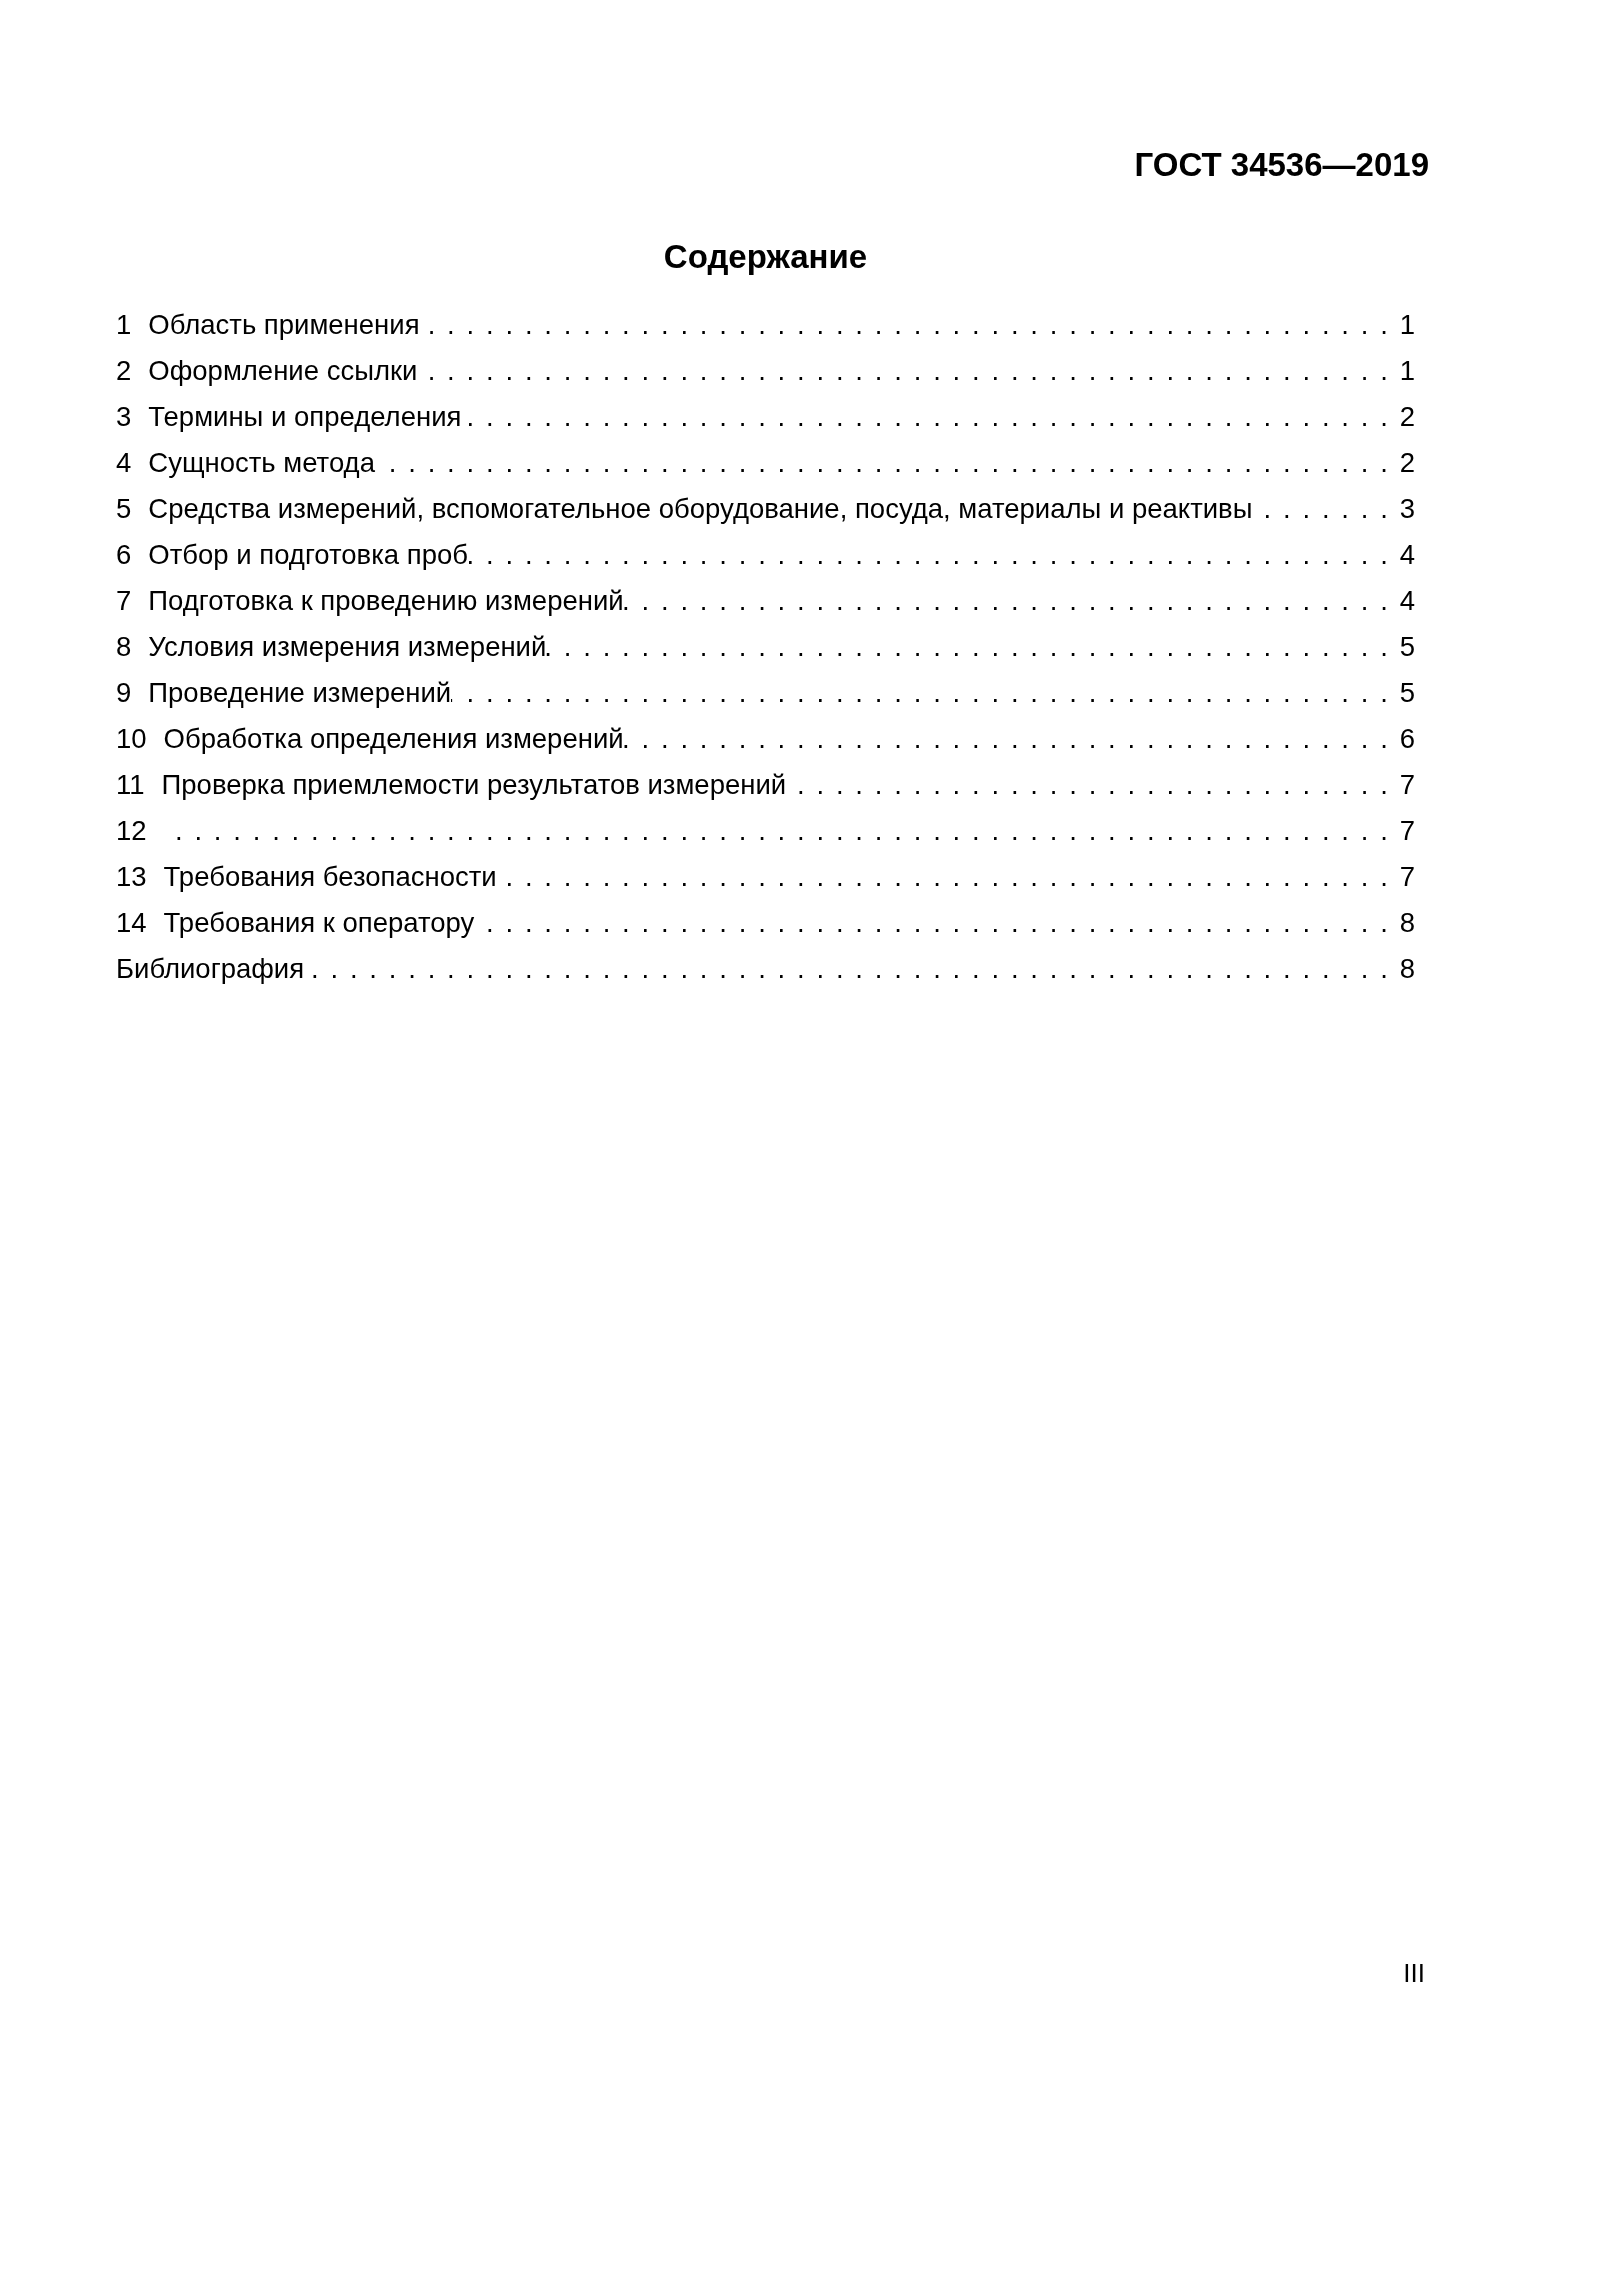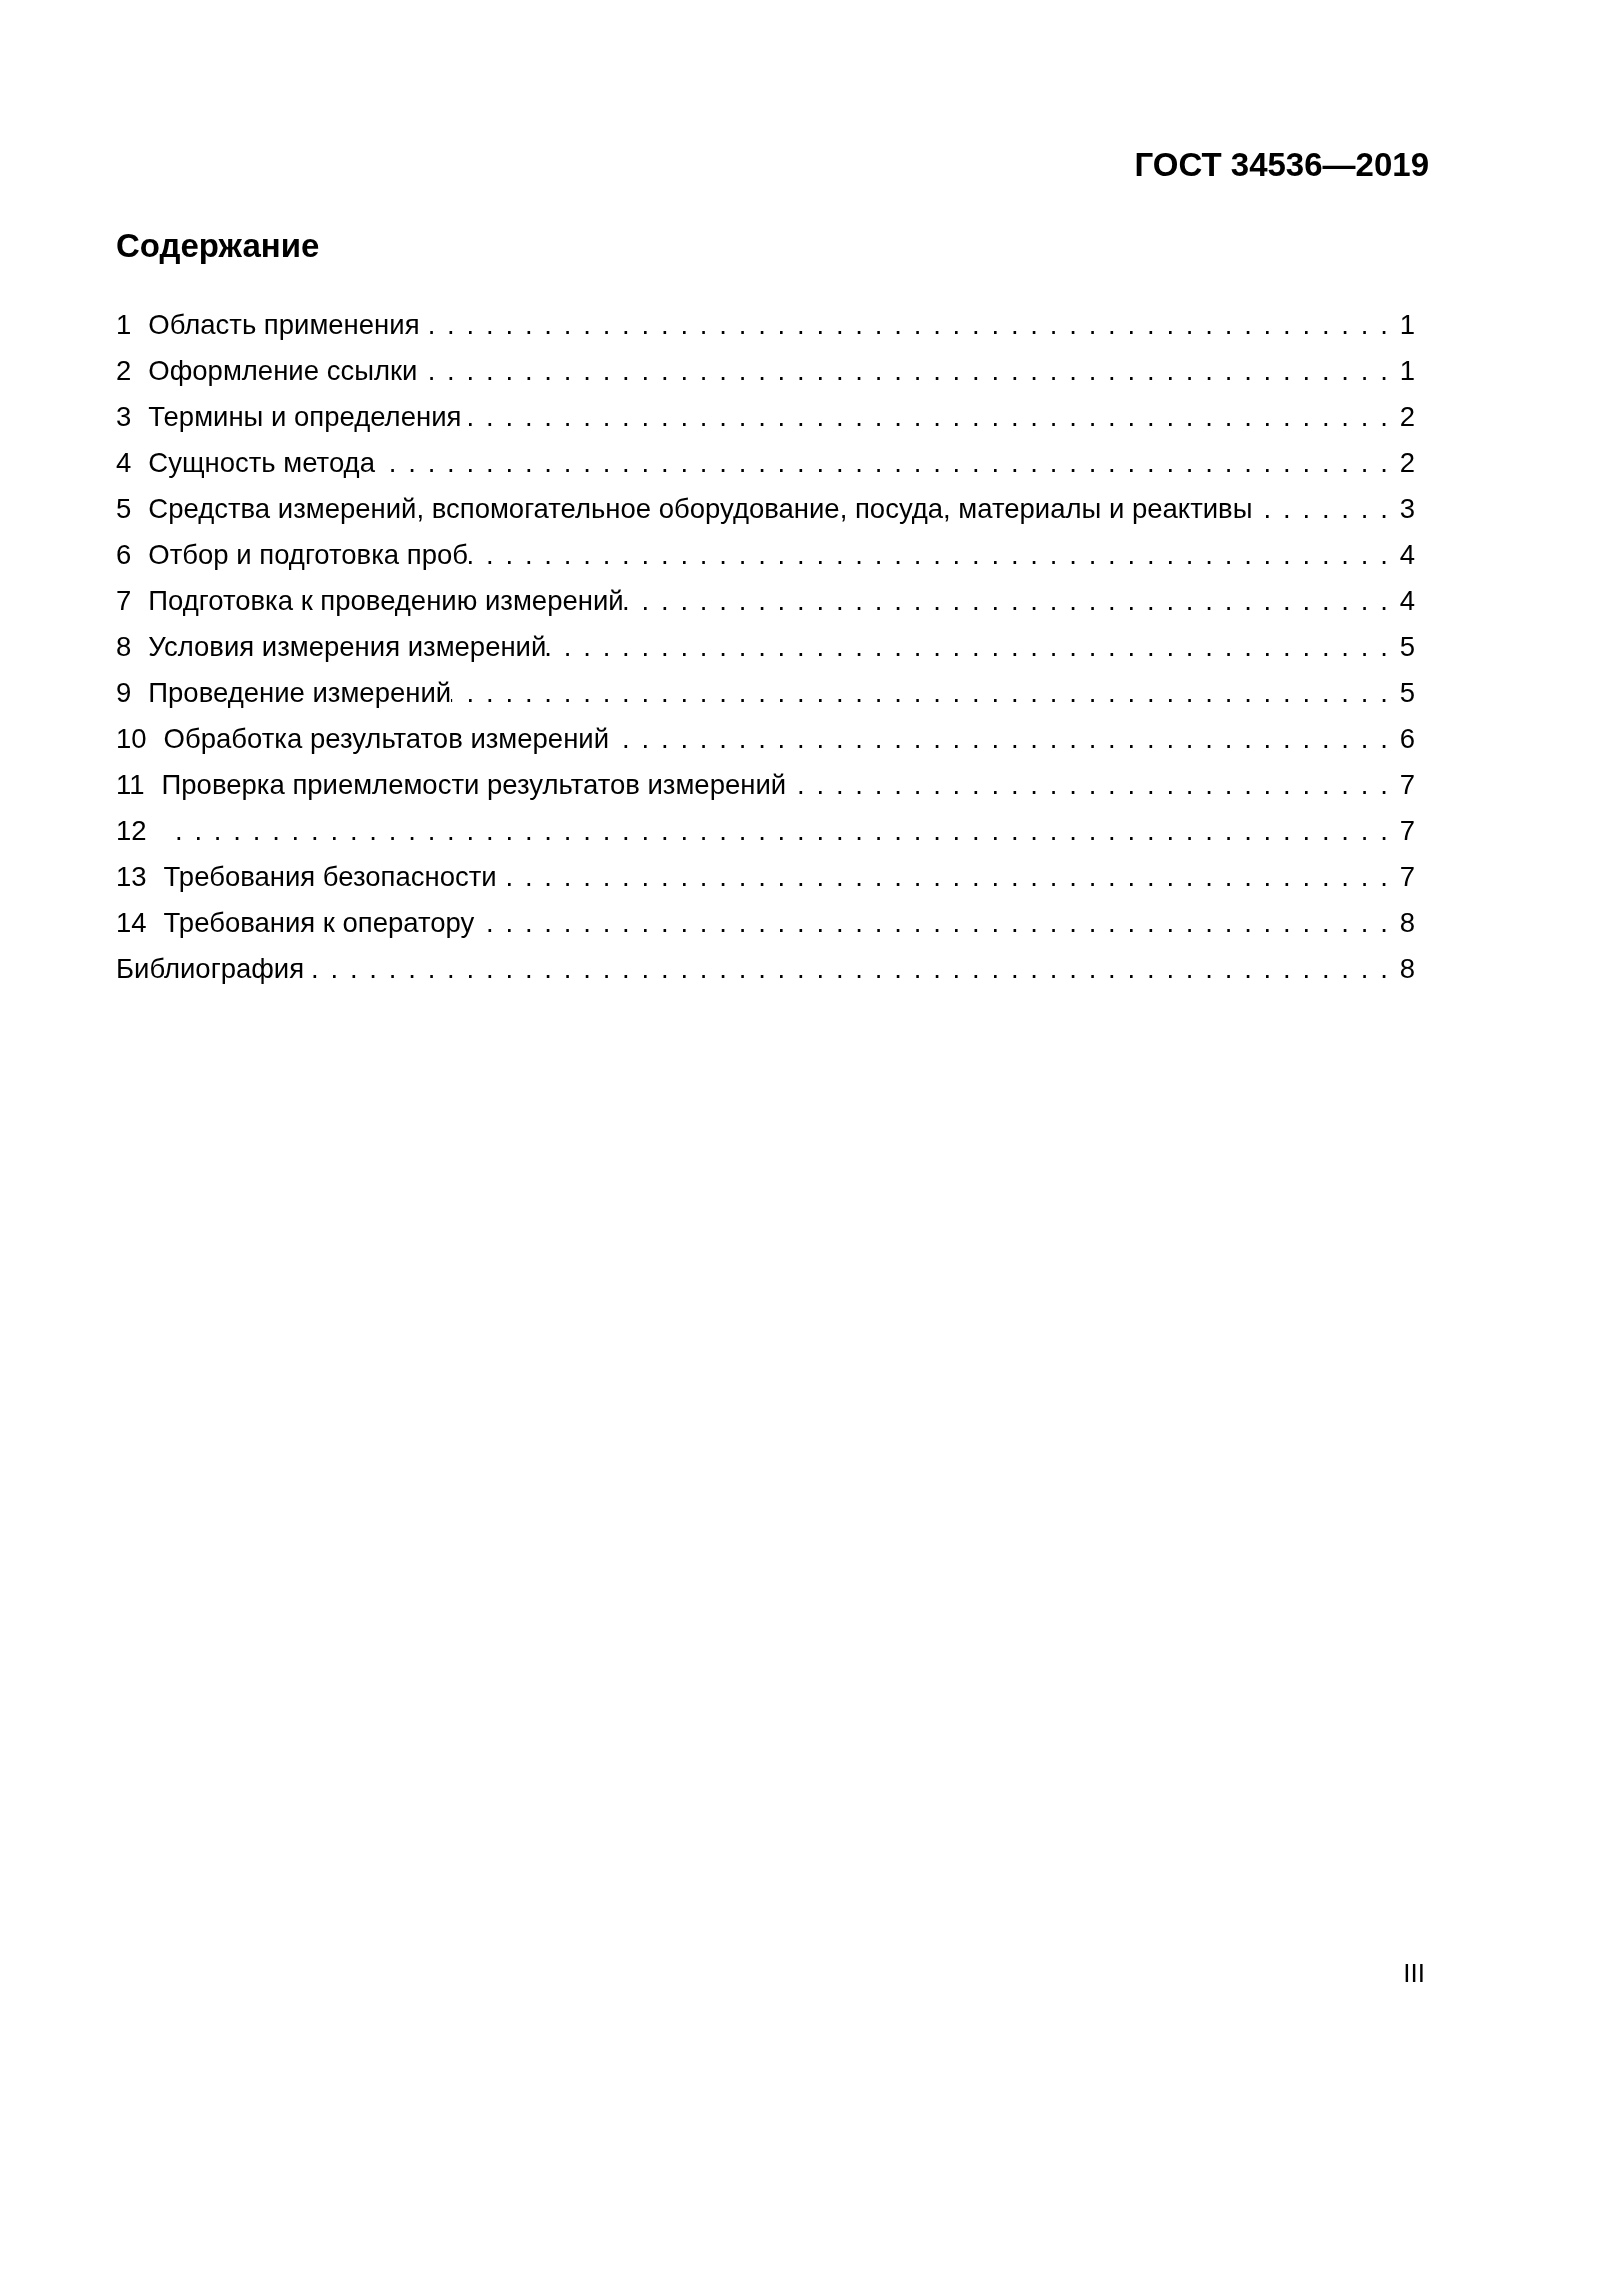--- a/index.html
+++ b/index.html
@@ -20,24 +20,24 @@
     position: absolute;
     top: 145px;
     right: 194px;
     font-size: 33px;
     font-weight: bold;
     line-height: 1.2;
     white-space: nowrap;
   }
   .doc-title {
     position: absolute;
-    top: 226px;
+    top: 237px;
     left: 116px;
     width: 1299px;
-    text-align: left;
+    text-align: center;
     font-size: 33px;
     font-weight: bold;
     line-height: 1.2;
   }
   .toc {
     position: absolute;
     top: 302px;
     left: 116px;
     width: 1299px;
   }
@@ -143,21 +143,21 @@
       <span class="toc-page">5</span>
     </div>
     <div class="toc-row">
       <span class="toc-num">9</span>
       <span class="toc-title">Проведение измерений</span>
       <span class="dot-leader"></span>
       <span class="toc-page">5</span>
     </div>
     <div class="toc-row">
       <span class="toc-num">10</span>
-      <span class="toc-title">Обработка результатов измерений</span>
+      <span class="toc-title">Обработка определения измерений</span>
       <span class="dot-leader"></span>
       <span class="toc-page">6</span>
     </div>
     <div class="toc-row">
       <span class="toc-num">11</span>
       <span class="toc-title">Проверка приемлемости результатов измерений</span>
       <span class="dot-leader"></span>
       <span class="toc-page">7</span>
     </div>
     <div class="toc-row">

